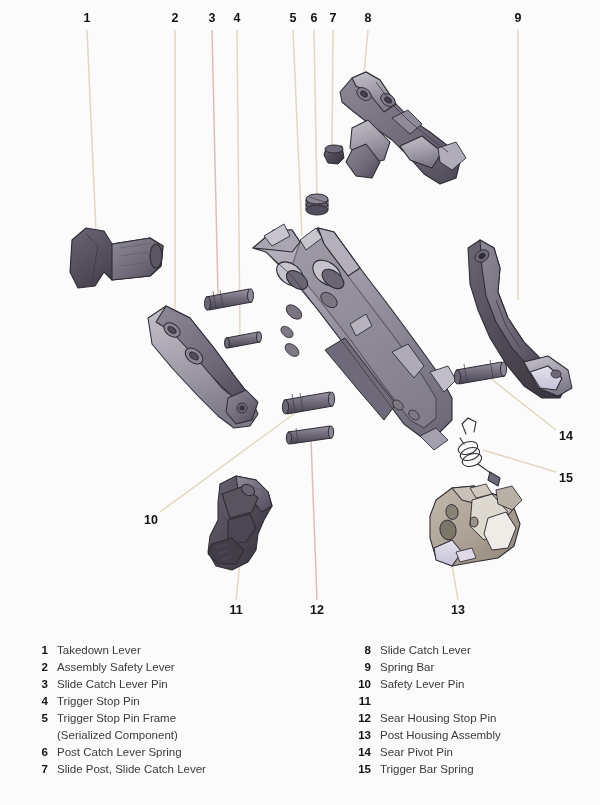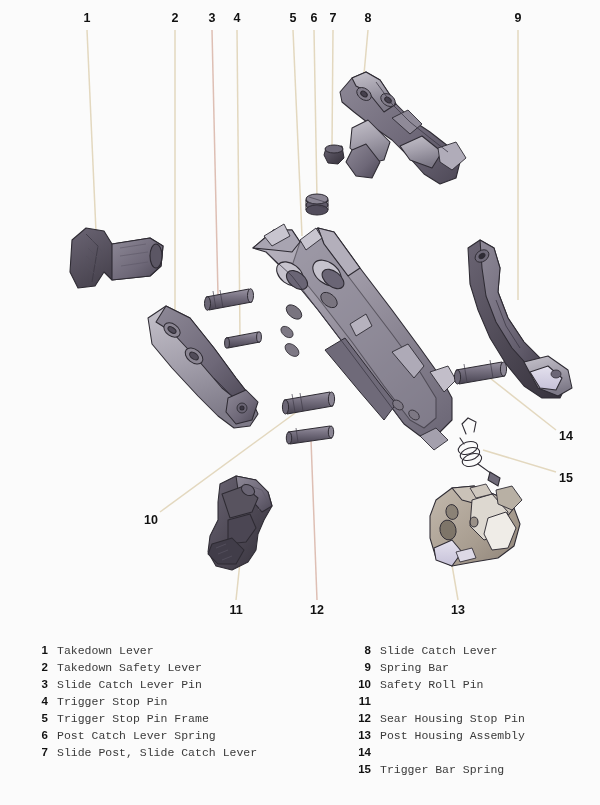--- a/index.html
+++ b/index.html
@@ -19,21 +19,21 @@
   .legend-row{
     display:flex;align-items:flex-start;
     height:17px;line-height:17px;
     font-size:11.5px;color:#2b2b2b;
   }
   .legend-row .num{
     width:26px;flex:0 0 26px;text-align:right;
     font-weight:bold;color:#111;font-size:11.5px;
     padding-right:9px;box-sizing:content-box;
   }
-  .legend-row .lbl{flex:1;white-space:nowrap;color:#3a3a3a;font-family:Liberation Mono, monospace;}
+  .legend-row .lbl{flex:1;white-space:nowrap;color:#3a3a3a;}
   .legend-row.cont .num{visibility:hidden;}
   .callout-num{
     position:absolute;font-weight:bold;font-size:12.5px;color:#111;
     transform:translate(-50%,-50%);
   }
 </style>
 </head>
 <body>
 
 <div id="diagram">
@@ -270,68 +270,73 @@
 </div>
 
 <div id="legend">
   <div class="legend-col left" id="legend-left">
       <div class="legend-row">
         <span class="num">1</span>
         <span class="lbl">Takedown Lever</span>
       </div>
       <div class="legend-row">
         <span class="num">2</span>
-        <span class="lbl">Takedown Safety Lever</span>
+        <span class="lbl">Assembly Safety Lever</span>
       </div>
       <div class="legend-row">
         <span class="num">3</span>
         <span class="lbl">Slide Catch Lever Pin</span>
       </div>
       <div class="legend-row">
         <span class="num">4</span>
         <span class="lbl">Trigger Stop Pin</span>
       </div>
       <div class="legend-row">
         <span class="num">5</span>
         <span class="lbl">Trigger Stop Pin Frame</span>
       </div>
+      <div class="legend-row cont">
+        <span class="num"></span>
+        <span class="lbl">(Serialized Component)</span>
+      </div>
       <div class="legend-row">
         <span class="num">6</span>
         <span class="lbl">Post Catch Lever Spring</span>
       </div>
       <div class="legend-row">
         <span class="num">7</span>
         <span class="lbl">Slide Post, Slide Catch Lever</span>
       </div>
     </div>
   <div class="legend-col right" id="legend-right">
       <div class="legend-row">
         <span class="num">8</span>
         <span class="lbl">Slide Catch Lever</span>
       </div>
       <div class="legend-row">
         <span class="num">9</span>
         <span class="lbl">Spring Bar</span>
       </div>
       <div class="legend-row">
         <span class="num">10</span>
-        <span class="lbl">Safety Roll Pin</span>
+        <span class="lbl">Safety Lever Pin</span>
       </div>
       <div class="legend-row">
         <span class="num">11</span>
       </div>
       <div class="legend-row">
         <span class="num">12</span>
         <span class="lbl">Sear Housing Stop Pin</span>
       </div>
       <div class="legend-row">
         <span class="num">13</span>
         <span class="lbl">Post Housing Assembly</span>
       </div>
       <div class="legend-row">
         <span class="num">14</span>
+        <span class="lbl">Sear Pivot Pin</span>
       </div>
       <div class="legend-row">
         <span class="num">15</span>
         <span class="lbl">Trigger Bar Spring</span>
       </div>
     </div>
 </div>
 
 </body></html>

